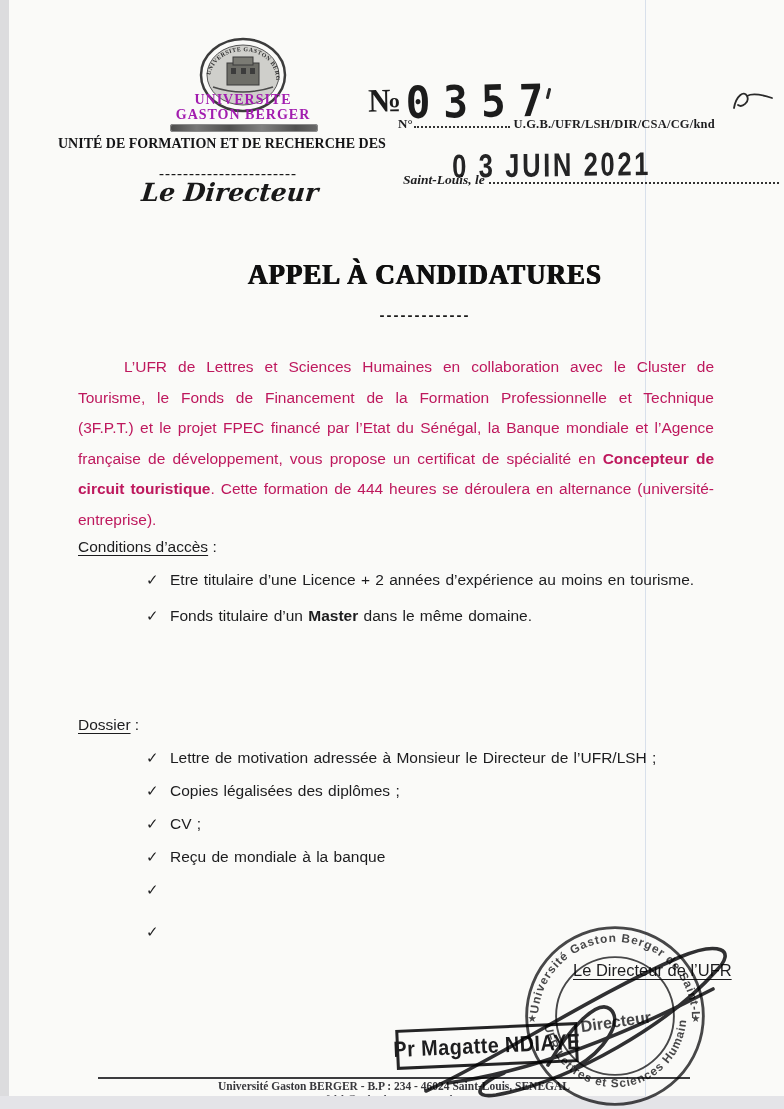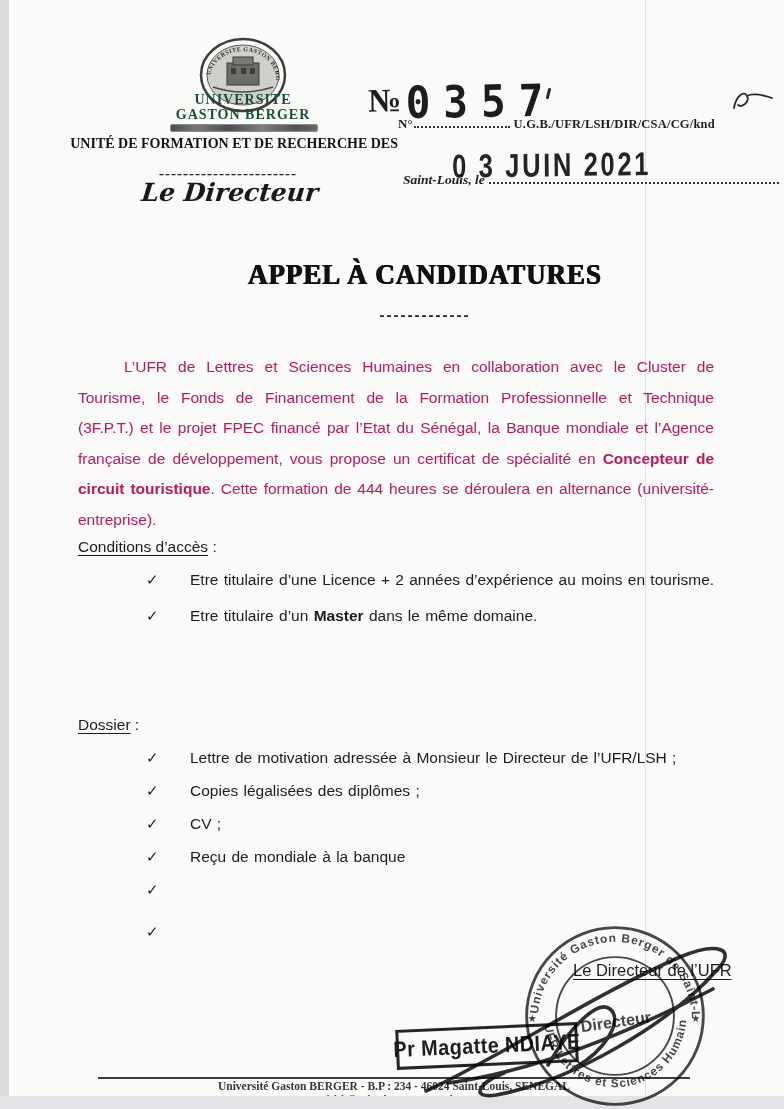--- a/index.html
+++ b/index.html
@@ -12,25 +12,25 @@
   .paper{position:absolute;left:9px;top:0;width:775px;height:1096px;background:#fafaf8;}
   .edge-left{position:absolute;left:0;top:0;width:9px;height:1109px;background:#dcdcde;}
   .edge-bottom{position:absolute;left:0;top:1096px;width:784px;height:13px;background:#e4e4e8;}
   .scan-crease{position:absolute;left:645px;top:0;width:1px;height:1096px;background:rgba(140,165,205,.30);}
 
   .abs{position:absolute;}
 
   
   .univ-name{left:158px;top:92px;width:170px;text-align:center;
     font-family:"Liberation Serif",serif;font-weight:700;letter-spacing:1px;
-    font-size:14px;line-height:15px;color:#14532d;}
+    font-size:14px;line-height:15px;color:#a21caf;}
   .motto-banner{left:170px;top:124px;width:148px;height:8px;border-radius:3px;
     background:linear-gradient(90deg,#4a4a4a,#777 18%,#4f4f4f 40%,#808080 62%,#505050 85%,#6a6a6a);
     box-shadow:0 0 0 1px #8b8b8b inset;}
-  .unit-block{left:58px;top:135px;width:340px;text-align:right;
+  .unit-block{left:58px;top:135px;width:340px;text-align:left;
     font-family:"Liberation Serif",serif;font-weight:700;font-size:14px;line-height:17px;color:#141416;}
   .unit-dashes{left:58px;top:165px;width:340px;text-align:center;
     font-family:"Liberation Serif",serif;font-weight:700;font-size:15px;letter-spacing:1px;color:#1a1a1a;}
   .director-script{left:120px;top:178px;width:220px;text-align:center;
     font-family:"DejaVu Serif","Liberation Serif",serif;font-style:italic;font-weight:700;
     font-size:25px;color:#191919;transform:skewX(-6deg);}
 
   
   .no-stamp{left:368px;top:78px;transform:rotate(-1deg);color:#1c1c1c;white-space:nowrap;}
   .no-stamp .sym{font-family:"Liberation Serif",serif;font-weight:700;font-size:33px;vertical-align:6px;}
@@ -62,21 +62,21 @@
   
   .para{left:78px;top:352px;width:636px;font-size:15.5px;line-height:30.5px;
     text-align:justify;text-indent:46px;word-spacing:1.5px;color:#be185d;}
   .b, .seg-b{font-weight:700;}
   .section{left:78px;width:640px;font-size:15.5px;line-height:30px;color:#1c1c1e;}
   #sec-conditions{top:532px;}
   #sec-dossier{top:710px;}
   .sec-head .u{text-decoration:underline;text-underline-offset:3px;}
   .li{display:flex;margin-top:3px;padding-left:68px;}
   .li .check{width:24px;flex:0 0 24px;font-size:15px;color:#232325;}
-  .li .txt{flex:1;text-align:left;word-spacing:1px;margin-left:20px;}
+  .li .txt{flex:1;text-align:left;word-spacing:1px;}
   #sec-dossier .li:last-child{margin-top:12px;}
 
   
   .closing{left:537px;top:961px;font-size:16.5px;color:#1d1d1f;
     text-decoration:underline;text-underline-offset:3px;z-index:2;margin-left:36px;}
   .round-stamp{left:516px;top:921px;mix-blend-mode:multiply;z-index:3;}
   .sig{left:408px;top:933px;mix-blend-mode:multiply;z-index:5;}
   .name-stamp{left:396px;top:1026px;width:176px;height:34px;border:3px solid #242426;
     display:flex;align-items:center;justify-content:center;transform:rotate(-2.5deg);
     font-weight:700;font-size:22px;letter-spacing:.5px;color:#1e1e20;
@@ -155,21 +155,21 @@
   <div class="list">
       <div class="li">
         <span class="check">✓</span>
         <span class="txt"><span>Etre titulaire d’une Licence + 2 années d’expérience au moins en tourisme.</span></span>
       </div>
       <div class="li">
         <span class="check"></span>
       </div>
       <div class="li">
         <span class="check">✓</span>
-        <span class="txt"><span>Etre titulaire d’un </span><span class="seg-b">Master</span><span> dans le même domaine.</span></span>
+        <span class="txt"><span>Fonds titulaire d’un </span><span class="seg-b">Master</span><span> dans le même domaine.</span></span>
       </div>
     </div>
 </div>
 
 <div class="abs section" id="sec-dossier">
   <div class="sec-head">
     <span class="u">Dossier</span><span> :</span>
   </div>
   <div class="list">
       <div class="li">

